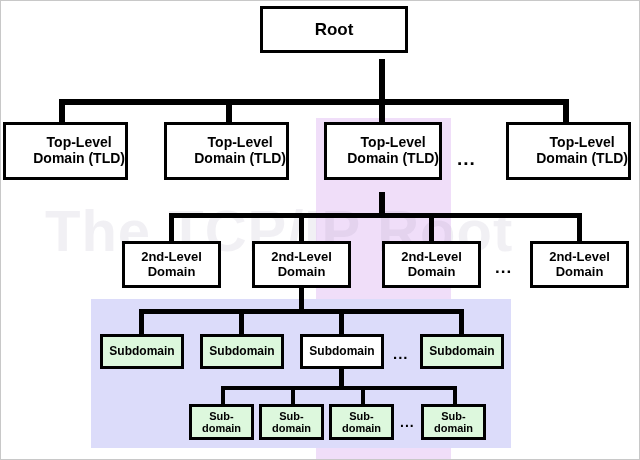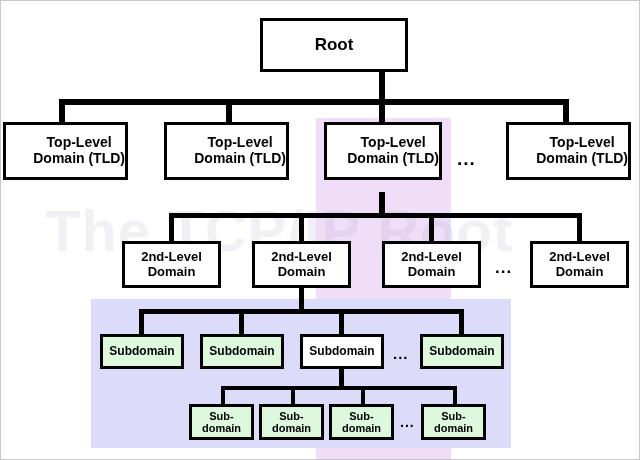--- a/index.html
+++ b/index.html
@@ -122,21 +122,21 @@
   <div class="ln" style="left:338px; top:308px; width:5px;  height:26px;"></div>
   <div class="ln" style="left:458px; top:308px; width:5px;  height:26px;"></div>
 
   <div class="ln" style="left:338px; top:368px; width:5px;  height:21px;"></div>
   <div class="ln" style="left:220px; top:385px; width:236px;height:4px;"></div>
   <div class="ln" style="left:220px; top:385px; width:4px;  height:19px;"></div>
   <div class="ln" style="left:290px; top:385px; width:4px;  height:19px;"></div>
   <div class="ln" style="left:360px; top:385px; width:4px;  height:19px;"></div>
   <div class="ln" style="left:452px; top:385px; width:4px;  height:19px;"></div>
 
-  <div class="node n-root" style="left:259px; top:17px; width:148px; height:54px;">
+  <div class="node n-root" style="left:259px; top:5px; width:148px; height:47px;">
     <span class="lbl">Root</span>
   </div>
 
   <div class="node n-tld" style="left:2px;   top:121px; width:125px; height:58px;">
     <span class="lbl">Top-Level
 Domain (TLD)</span>
   </div>
   <div class="node n-tld" style="left:163px; top:121px; width:125px; height:58px;">
     <span class="lbl">Top-Level
 Domain (TLD)</span>

